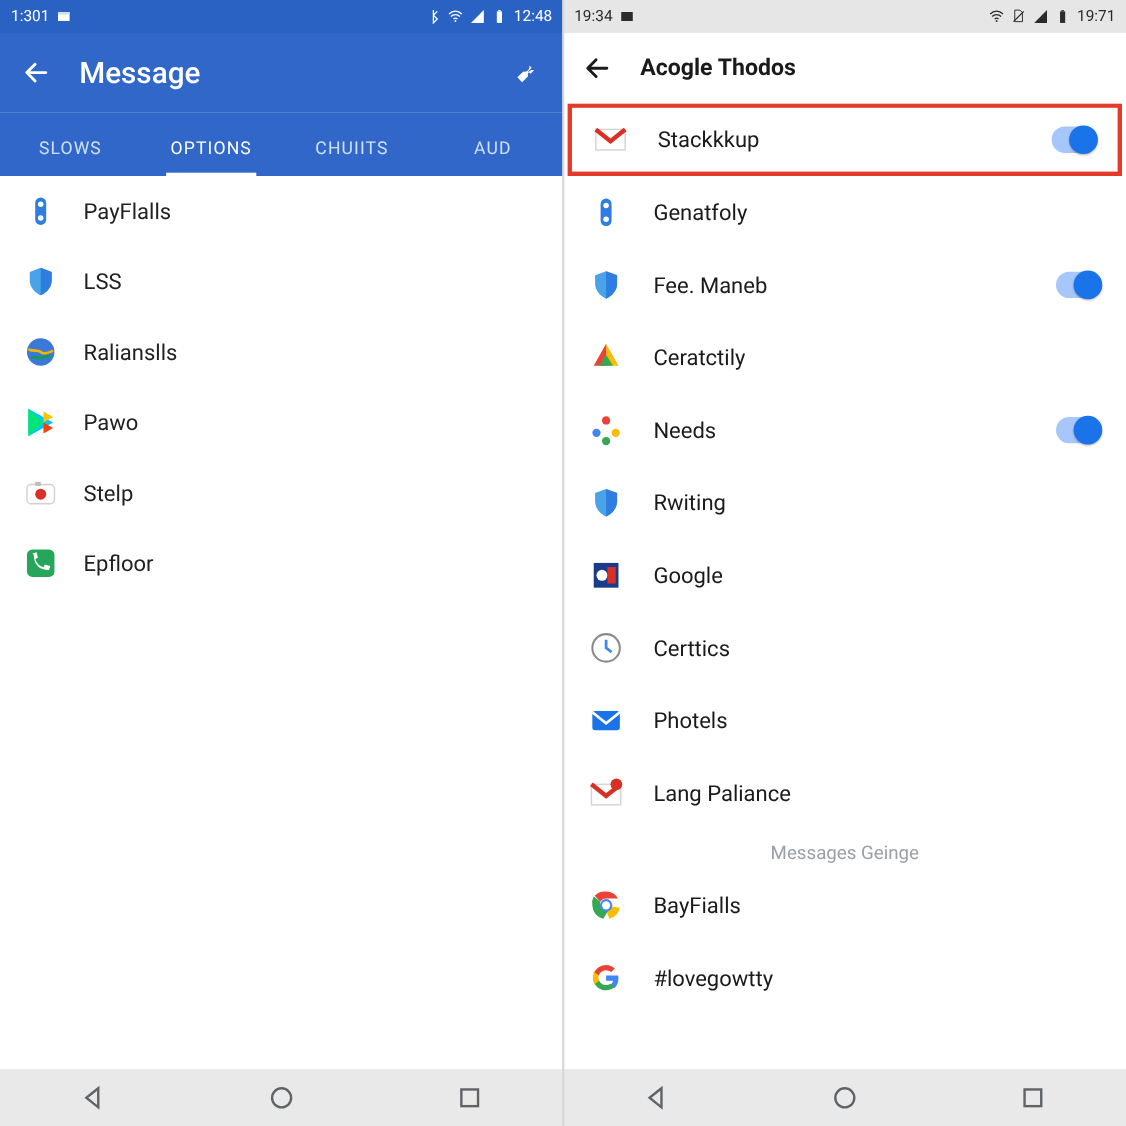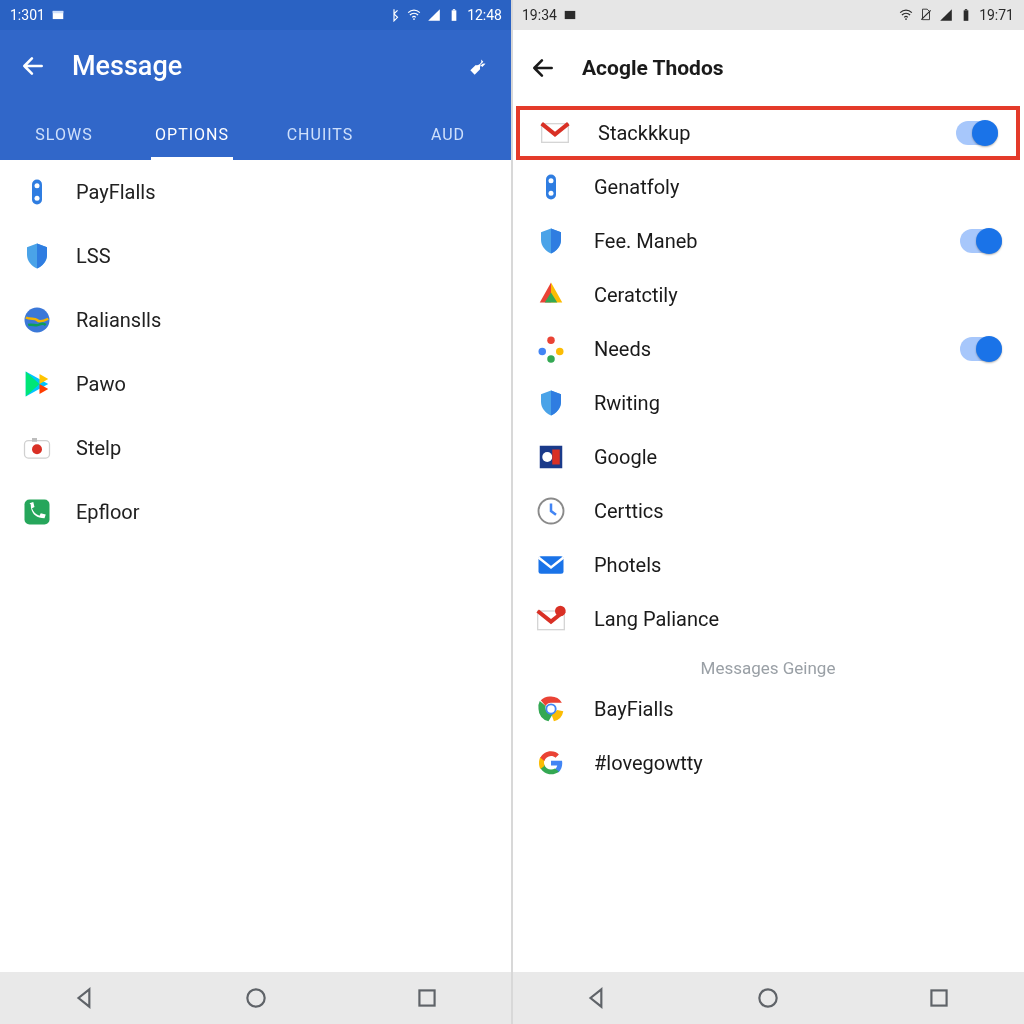--- a/index.html
+++ b/index.html
@@ -23,25 +23,25 @@
   .tab { flex: 1; text-align: center; padding-bottom: 16px; position: relative; }
   .tab.active { color: #fff; }
   .tab.active::after { content: ""; position: absolute; left: 18%; right: 18%; bottom: 0; height: 3px; background: #fff; }
   .list { flex: 1; background: #fff; overflow: hidden; }
   .item { display: flex; align-items: center; height: 64px; padding: 0 20px; }
   .item .ico { width: 34px; height: 34px; margin-right: 22px; display: flex; align-items: center; justify-content: center; }
   .item .lbl { font-size: 20px; color: #212121; }
 
   
   .right-phone .statusbar { background: #e6e6e6; color: #2b2b2b; text-align: right; }
-  .appbar2 { background: #fff; height: 76px; display: flex; align-items: center; padding: 0 18px; }
+  .appbar2 { background: #fff; height: 64px; display: flex; align-items: center; padding: 0 18px; }
   .appbar2 .back { width: 26px; height: 26px; margin-right: 26px; }
   .appbar2 .title { font-size: 21px; font-weight: 700; color: #1a1a1a; }
   .list2 { flex: 1; background: #fff; overflow: hidden; }
-  .item2 { display: flex; align-items: center; height: 54px; padding: 0 22px; position: relative; }
+  .item2 { display: flex; align-items: center; height: 66px; padding: 0 22px; position: relative; }
   .item2.highlight { border: 4px solid #e43a2a; margin: 0 4px; padding: 0 18px; }
   .item2 .ico { width: 34px; height: 34px; margin-right: 26px; display: flex; align-items: center; justify-content: center; }
   .item2 .lbl { font-size: 20px; color: #1a1a1a; flex: 1; }
   .toggle { width: 42px; height: 24px; border-radius: 12px; background: #a7c7fb; position: relative; }
   .toggle::after { content: ""; position: absolute; right: 0; top: -1px; width: 26px; height: 26px; border-radius: 50%; background: #1a73e8; box-shadow: 0 1px 2px rgba(0,0,0,.3); }
   .caption { text-align: center; color: #9aa0a6; font-size: 17px; padding: 12px 0 4px; }
 
   
   .navbar { height: 52px; background: #e9e9e9; display: flex; align-items: center; justify-content: space-around; }
   .navbtn { width: 26px; height: 26px; stroke: #5f6368; fill: none; stroke-width: 2; }

